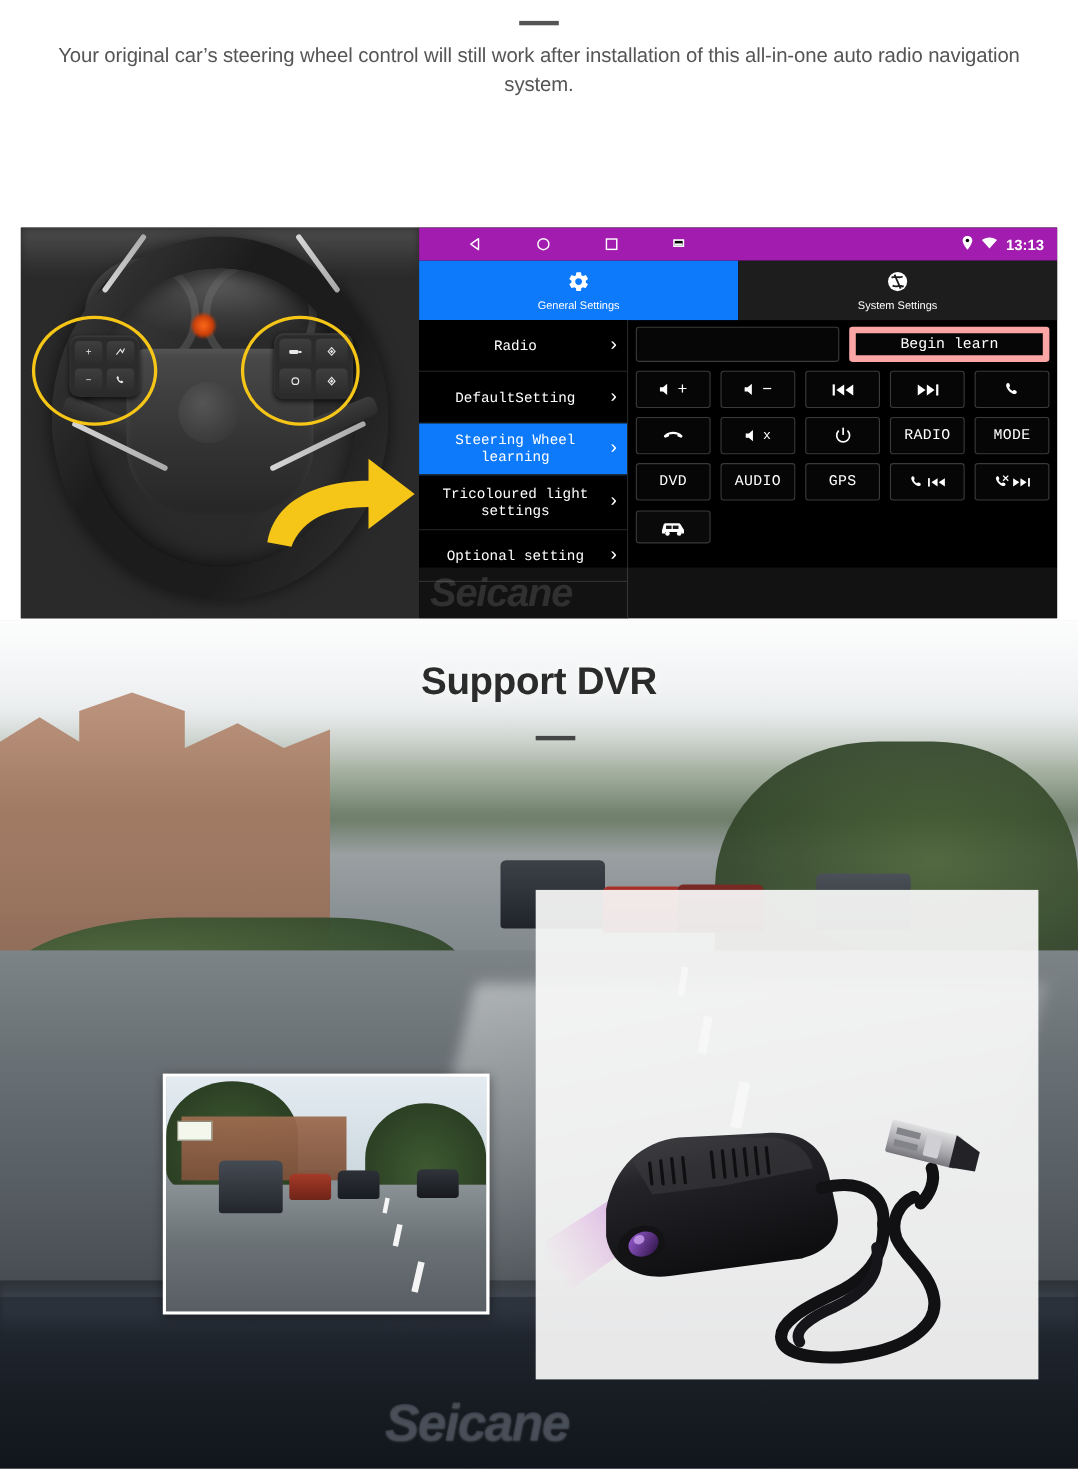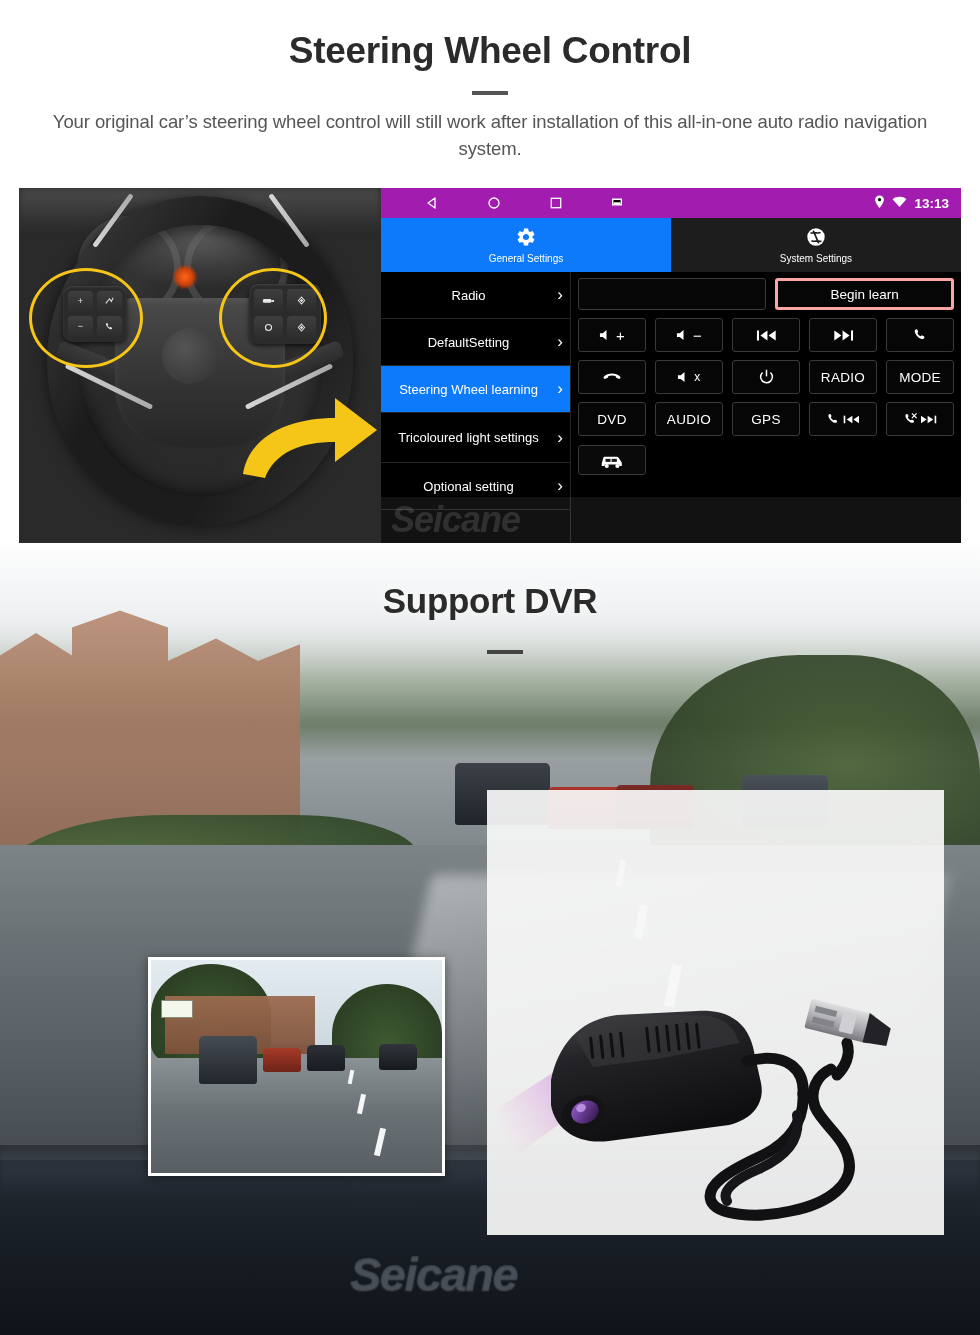--- a/index.html
+++ b/index.html
@@ -114,38 +114,38 @@
   .hu-navbtns { display:flex; gap:48px; margin-left: 44px; }
   .hu-navbtns svg { display:block; }
   .hu-sysicons { display:flex; align-items:center; gap:7px; font-size:13.5px; font-weight:bold; }
 
   .hu-tabs { display:flex; height: 54px; }
   .hu-tab { flex:1; display:flex; flex-direction:column; align-items:center; justify-content:center; gap:1px; }
   .hu-tab.active { background: var(--accent, #0d7afc); }
   .hu-tab.inactive { background:#1d1d1d; }
   .hu-tab-label { font-size:10px; }
 
-  .hu-body { display:flex; height: 271px; }
+  .hu-body { display:flex; height: 271px; font-family: Liberation Mono, monospace; }
   .hu-menu { width: 190px; background:#000; border-right:1px solid #262626; }
   .hu-menu-item {
     position:relative; display:flex; align-items:center; justify-content:center;
     height: 47px; border-bottom:1px solid #242424; font-size:13px; text-align:center;
     padding: 0 22px 0 8px;
   }
   .hu-menu-item.tall { height: 50px; }
   .hu-menu-item.sel { background: var(--accent, #0d7afc); }
   .hu-menu-item .chev { position:absolute; right:7px; font-size:17px; font-weight:300; }
 
   .hu-right { flex:1; padding: 6px 7px 0 7px; }
   .hu-row-top { display:flex; gap:9px; margin-bottom: 8px; }
   .hu-field {
     flex: 1.08; height: 32px; border:1px solid #3a3a3a; border-radius:3px; background:#060606;
   }
   .hu-beginlearn {
-    flex: 1; height: 32px; border:3px solid #fca5a5; border-radius:3px; background:#060606;
+    flex: 1; height: 32px; border:6px solid #fca5a5; border-radius:3px; background:#060606;
     display:flex; align-items:center; justify-content:center; font-size:13.5px;
   }
   .hu-grid { display:grid; grid-template-columns: repeat(5, 1fr); gap: 8px 9px; }
   .hu-btn {
     height: 34px; border:1px solid #3a3a3a; border-radius:3px; background:#060606;
     display:flex; align-items:center; justify-content:center; gap:2px;
     font-size:13.5px; letter-spacing:.3px;
   }
   .hu-bottom { margin-top:9px; display:flex; }
   .hu-carbtn {
@@ -258,21 +258,20 @@
     font-weight:bold; color: rgba(70,78,88,.62); letter-spacing:-1.5px;
     text-shadow: 0 1px 2px rgba(255,255,255,.25); pointer-events:none;
   }
 </style>
 </head>
 <body>
 
 <div class="page" style="--accent:#0d7afc; --warn:#f04f23;">
 
   <div class="sec1">
-    <div class="s1-title">Steering Wheel Control</div>
     <div class="s1-rule"></div>
     <div class="s1-sub">Your original car’s steering wheel control will still work after installation of this all-in-one auto radio navigation system.</div>
 
     <div class="s1-media">
 
       <div class="wheel-photo">
         <div class="dash-blur"></div>
         <div class="gauge g1"></div>
         <div class="gauge g2"></div>
         <div class="gauge-red"></div>

